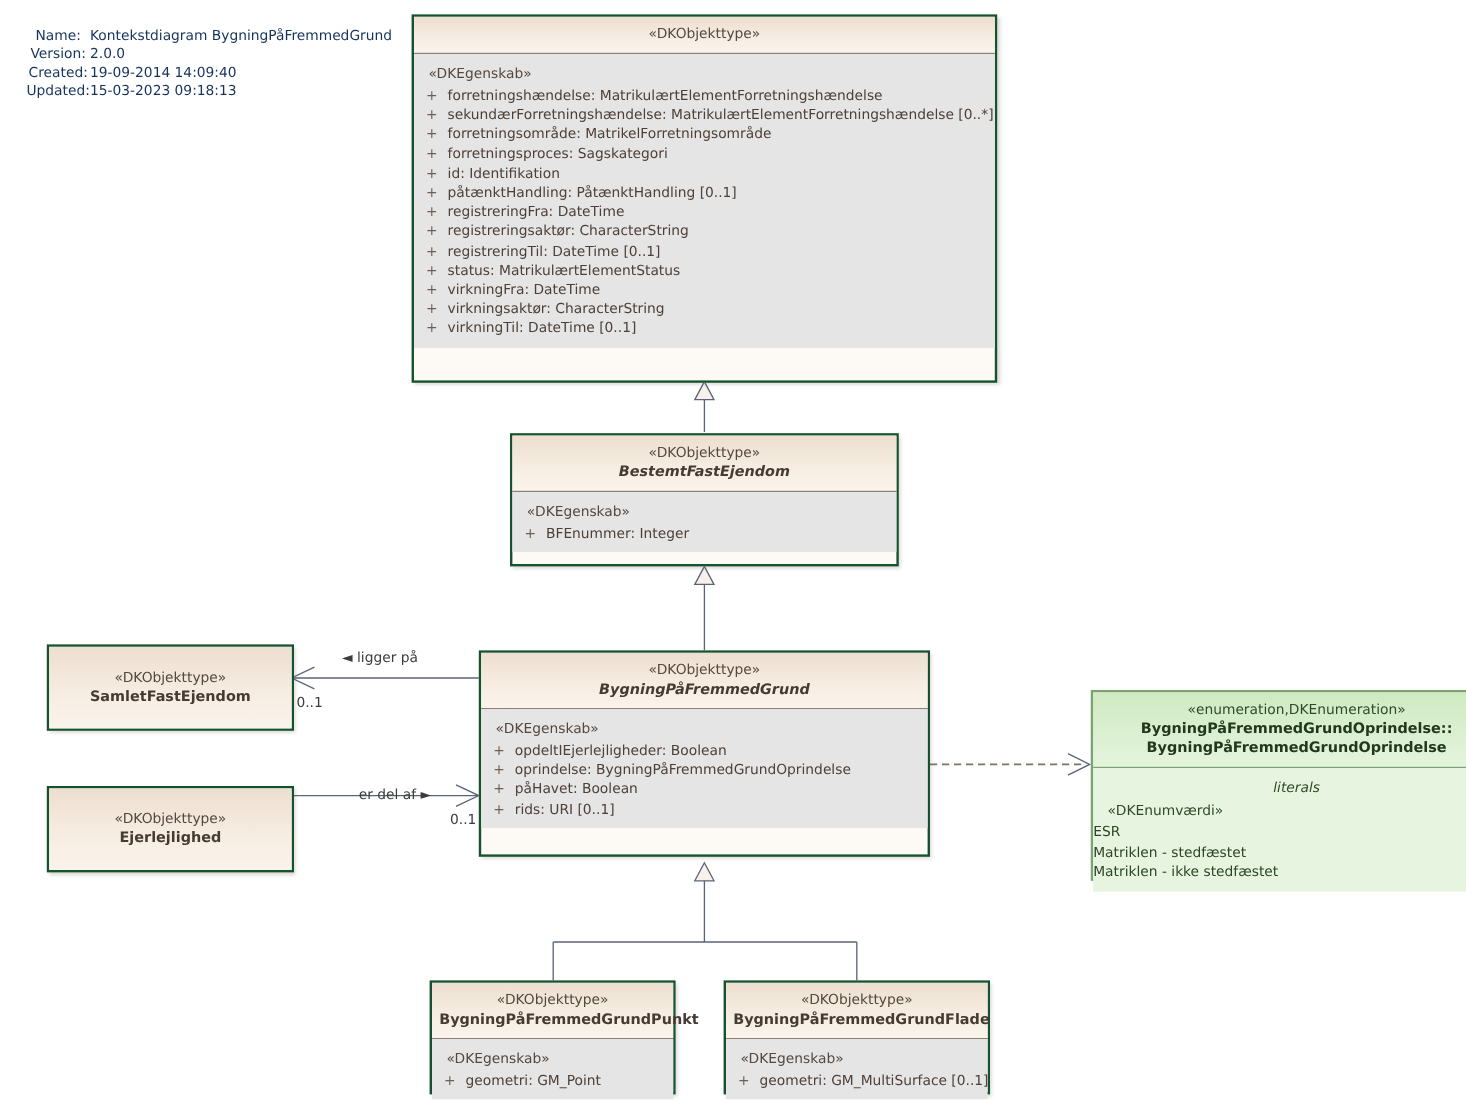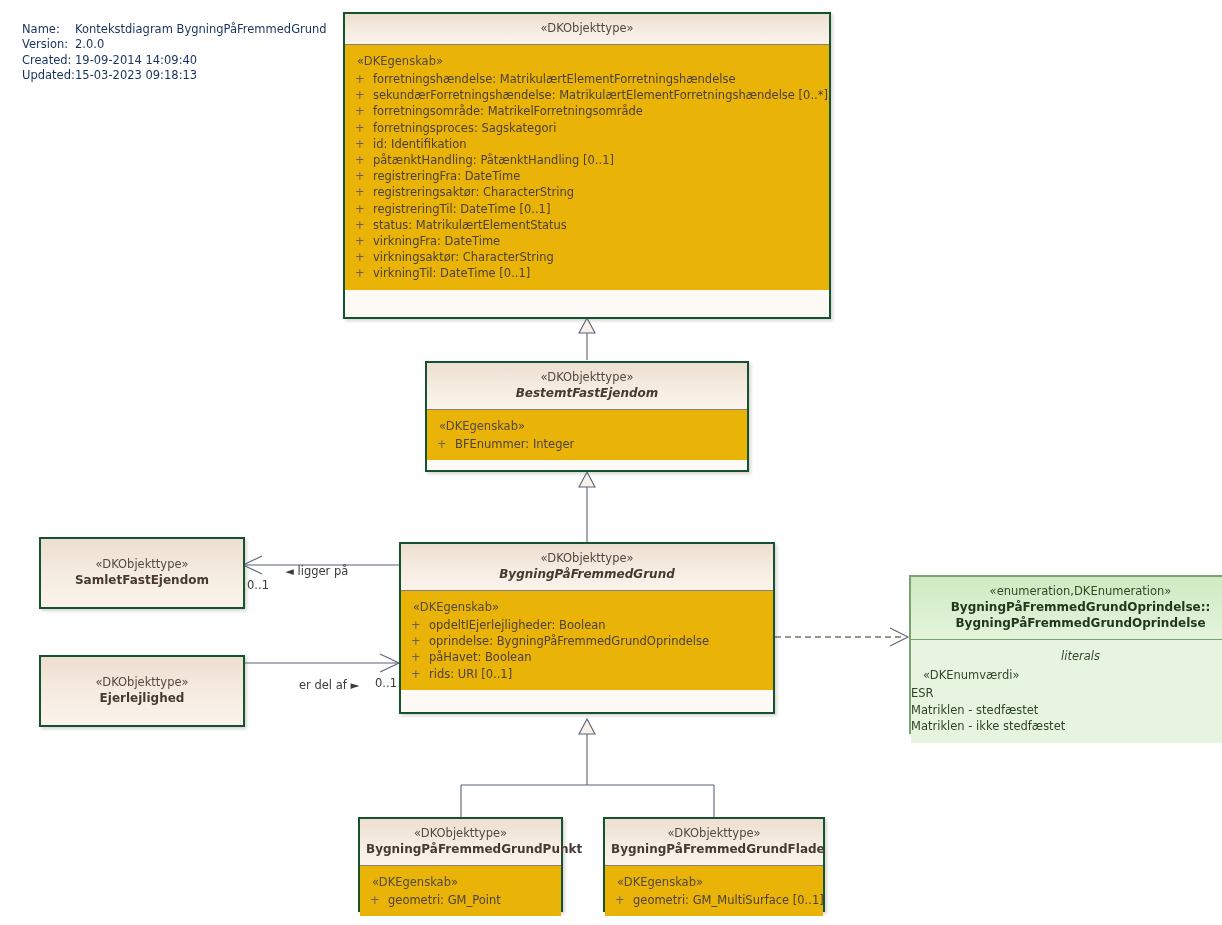--- a/index.html
+++ b/index.html
@@ -16,20 +16,21 @@
   }
 
   
   .meta {
     position: absolute;
     left: 22px;
     top: 22px;
     font-size: 11.5px;
     color: #16335c;
     line-height: 15.4px;
+    text-align: center;
   }
   .meta-row { display: flex; }
   .meta-key { width: 53px; flex: 0 0 53px; }
   .meta-val { white-space: nowrap; }
 
   
   .uml {
     position: absolute;
     box-sizing: border-box;
     border: 2px solid #14532d;
@@ -52,21 +53,21 @@
   .uml .cname {
     font-size: 12px;
     font-weight: bold;
     color: #463a31;
     line-height: 16px;
     white-space: nowrap;
   }
   .uml .cname.ital { font-style: italic; }
   .uml .body {
     padding: 8px 0 8px 0;
-    background: #eab308;
+    background: #e5e5e5;
   }
   .grp {
     font-size: 11.5px;
     color: #54483f;
     padding: 0 0 2px 12px;
     line-height: 16px;
   }
   .attr {
     font-size: 11.5px;
     color: #4d4039;
@@ -96,21 +97,20 @@
     color: #2f4a28; line-height: 16px; padding-bottom: 3px;
   }
 
   
   #wires { position: absolute; left: 0; top: 0; width: 1222px; height: 925px; }
   .lbl {
     position: absolute;
     font-size: 11.5px;
     color: #3c3c3c;
     white-space: nowrap;
-    margin-top: 23px;
   }
   .mult { position: absolute; font-size: 11.5px; color: #3c3c3c; }
 </style>
 </head>
 <body>
 
 <div class="meta">
   <div class="meta-row">
     <span class="meta-key">Name:</span>
     <span class="meta-val">Kontekstdiagram BygningPåFremmedGrund</span>

